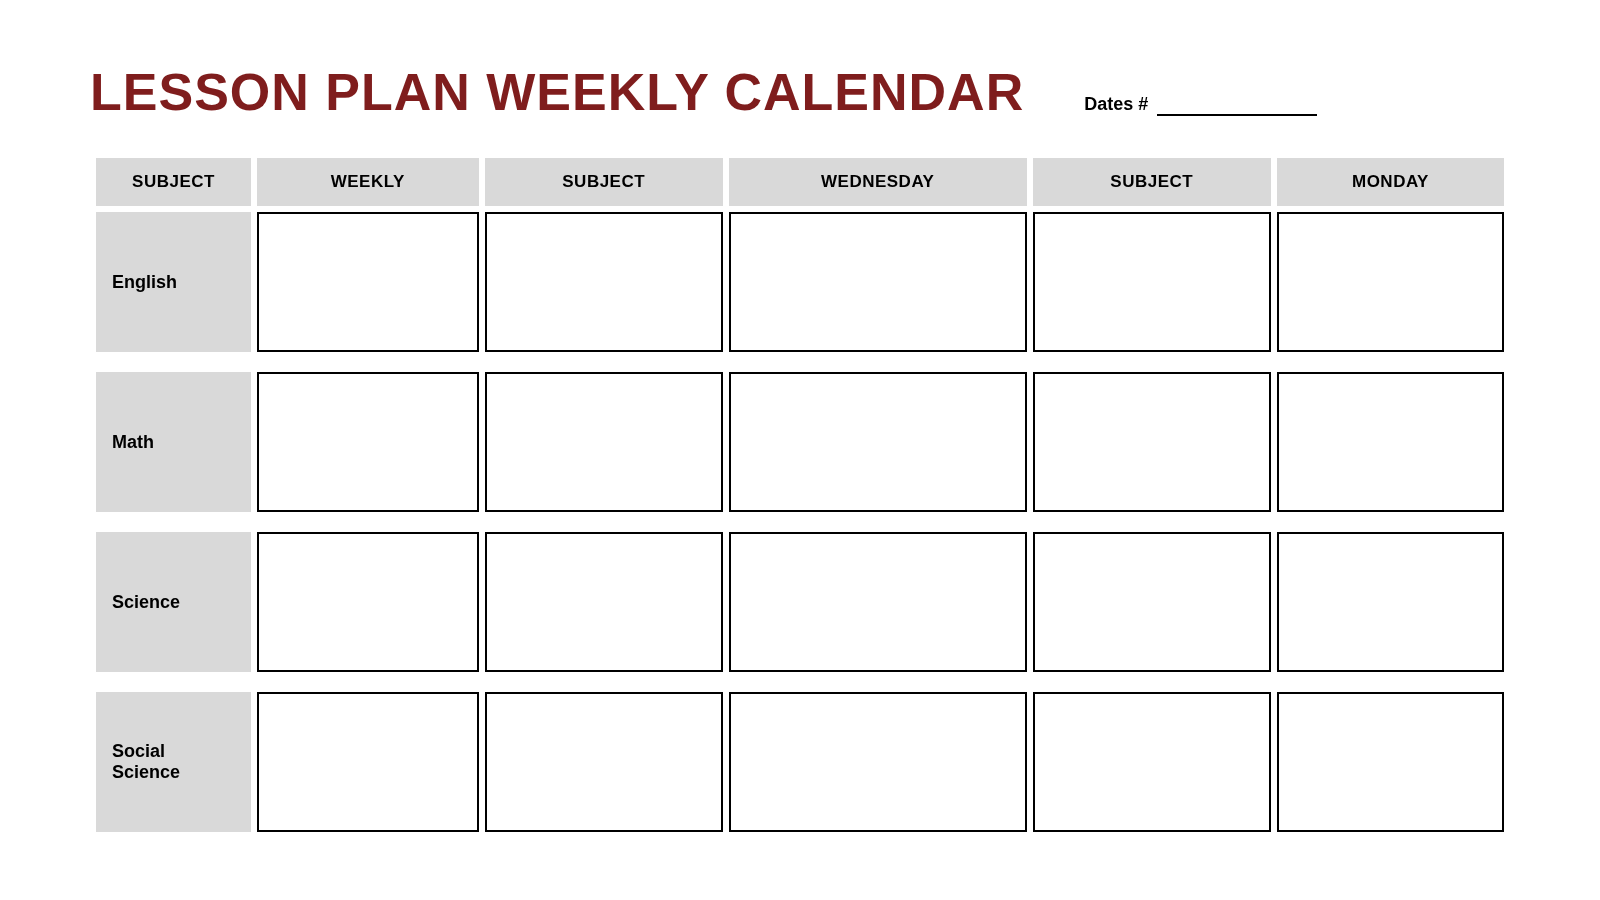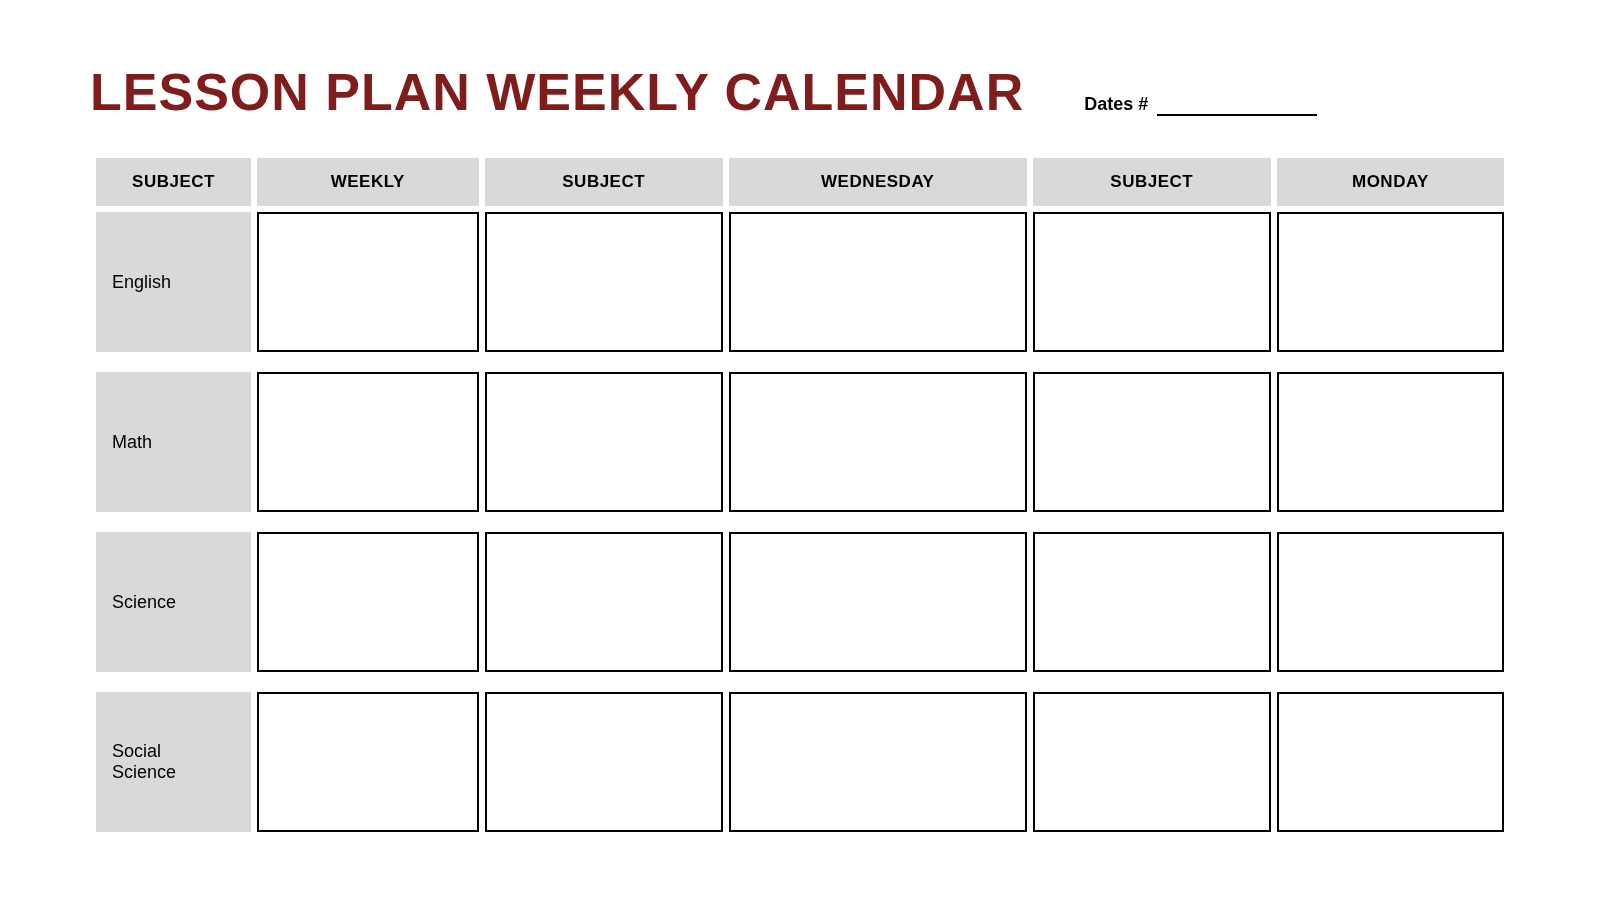--- a/index.html
+++ b/index.html
@@ -83,21 +83,21 @@
       font-size: 17px;
       text-align: center;
       padding: 14px 20px;
       letter-spacing: 0.5px;
       color: #000;
     }
 
     .subject-cell {
       background: #d9d9d9;
       font-size: 18px;
-      font-weight: 400;
+      font-weight: 700;
       text-align: left;
       padding: 12px 16px;
       color: #000;
       vertical-align: middle;
       height: 140px;
     }
 
     .content-cell {
       background: #ffffff;
       border: 2px solid #000;

